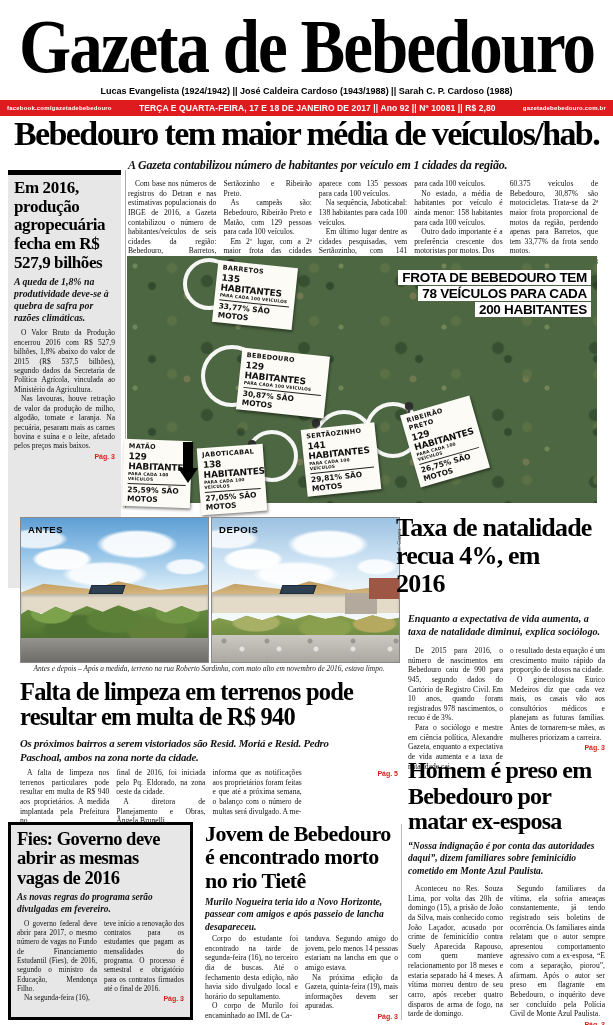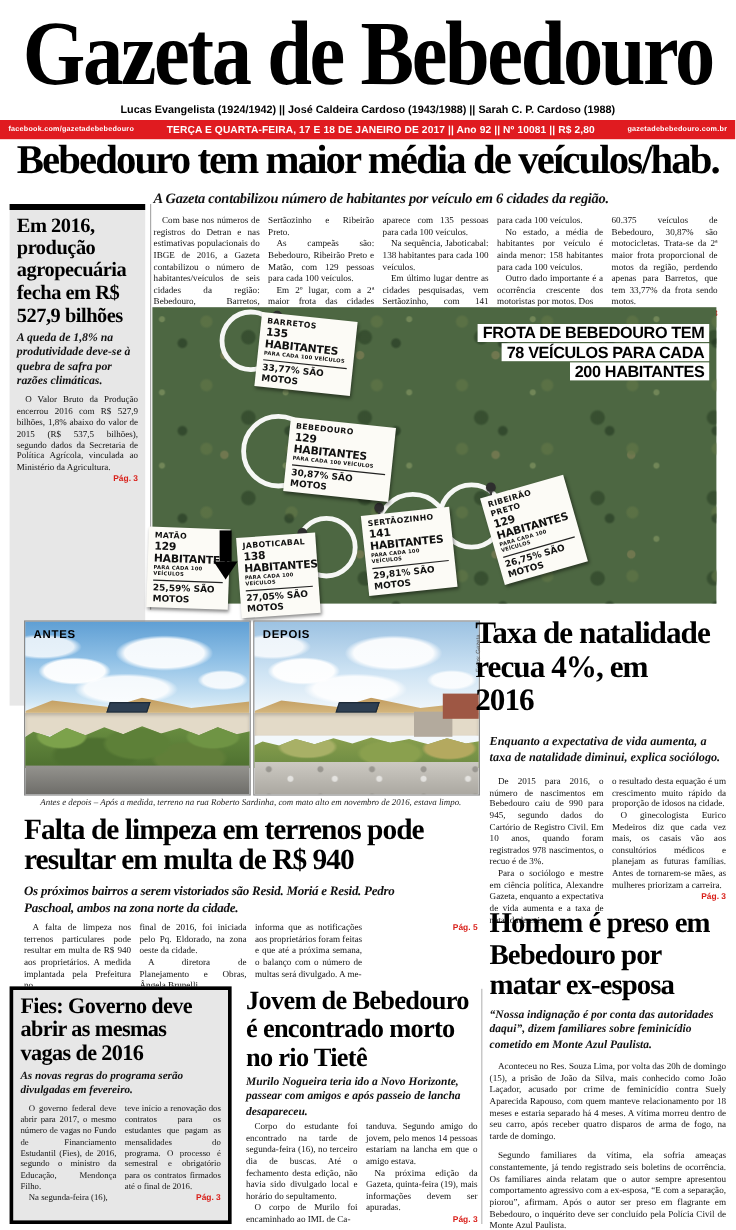--- a/index.html
+++ b/index.html
@@ -122,21 +122,21 @@
   .falta-cols{top:768px;left:20px;width:378px;height:52px;}
 
   .taxa-h{top:514px;left:396px;width:198px;font-size:26px;line-height:1.08;letter-spacing:-.8px;}
   .taxa-deck{top:612px;left:408px;width:198px;font-weight:bold;font-style:italic;
     font-size:10.2px;line-height:1.3;}
   .taxa-cols{top:646px;left:408px;width:197px;height:112px;}
 
   .homem-h{top:758px;left:408px;width:198px;font-size:24px;line-height:1.07;letter-spacing:-.8px;}
   .homem-deck{top:840px;left:408px;width:198px;font-weight:bold;font-style:italic;
     font-size:9.6px;line-height:1.3;}
-  .homem-cols{top:884px;left:408px;width:197px;height:136px;flex-direction:column;}
+  .homem-cols{top:884px;left:408px;width:197px;height:136px;}
 
   .fies{top:822px;left:8px;width:185px;height:198px;border:3px solid #000;background:#e7e7e7;
     box-sizing:border-box;padding:5px 6px;}
   .fies h2{margin:0 0 4px 0;font-size:18.5px;line-height:1.05;letter-spacing:-.5px;}
   .fies .boxdeck{font-size:9.3px;}
   .fies .col{font-size:7.3px;}
 
   .jovem-h{top:822px;left:205px;width:194px;font-size:22px;line-height:1.06;letter-spacing:-.6px;}
   .jovem-deck{top:896px;left:205px;width:194px;font-weight:bold;font-style:italic;
     font-size:9.6px;line-height:1.3;}
@@ -151,27 +151,28 @@
 
   <div class="abs masthead-title">Gazeta de Bebedouro</div>
   <div class="abs founders">Lucas Evangelista (1924/1942) || José Caldeira Cardoso (1943/1988) || Sarah C. P. Cardoso (1988)</div>
   <div class="abs redbar">
     <span class="small">facebook.com/gazetadebebedouro</span>
     <span class="big">TERÇA E QUARTA-FEIRA, 17 E 18 DE JANEIRO DE 2017 || Ano 92 || Nº 10081 || R$ 2,80</span>
     <span class="small">gazetadebebedouro.com.br</span>
   </div>
 
   <h1 class="abs lead-headline h-serif">Bebedouro tem maior média de veículos/hab.</h1>
-  <div class="abs lead-deck">A Gazeta contabilizou número de habitantes por veículo em 6 cidades da região.</div>
+  <div class="abs lead-deck">A Gazeta contabilizou número de habitantes por veículo em 1 cidades da região.</div>
 
   <div class="abs em2016">
     <h2 class="h-serif">Em 2016, produção agropecuária fecha em R$ 527,9 bilhões</h2>
     <div class="boxdeck">A queda de 1,8% na produtividade deve-se à quebra de safra por razões climáticas.</div>
     <div class="boxbody">
         <p class="para">O Valor Bruto da Produção encerrou 2016 com R$ 527,9 bilhões, 1,8% abaixo do valor de 2015 (R$ 537,5 bilhões), segundo dados da Secretaria de Política Agrícola, vinculada ao Ministério da Agricultura.</p>
+        <p class="para">Nas lavouras, houve retração de valor da produção de milho, algodão, tomate e laranja. Na pecuária, pesaram mais as carnes bovina e suína e o leite, afetado pelos preços mais baixos.</p>
       </div>
     <span class="pag">Pág. 3</span>
   </div>
   <div class="abs vrule" style="left:125px;top:170px;height:338px;"></div>
 
   <div class="abs cols lead-cols">
     <div class="col">
         <p class="para">Com base nos números de registros do Detran e nas estimativas populacionais do IBGE de 2016, a Gazeta contabilizou o número de habitantes/veículos de seis cidades da região: Bebedouro, Barretos, Jaboticabal, Matão,</p>
       </div>
     <div class="col cont">
@@ -180,21 +181,21 @@
         <p class="para">Em 2º lugar, com a 2ª maior frota das cidades pesquisadas pela Gazeta, Barretos</p>
       </div>
     <div class="col cont">
         <p class="para">aparece com 135 pessoas para cada 100 veículos.</p>
         <p class="para">Na sequência, Jaboticabal: 138 habitantes para cada 100 veículos.</p>
         <p class="para">Em último lugar dentre as cidades pesquisadas, vem Sertãozinho, com 141 pessoas</p>
       </div>
     <div class="col cont">
         <p class="para">para cada 100 veículos.</p>
         <p class="para">No estado, a média de habitantes por veículo é ainda menor: 158 habitantes para cada 100 veículos.</p>
-        <p class="para">Outro dado importante é a ocorrência crescente dos motoristas por motos. Dos</p>
+        <p class="para">Outro dado importante é a preferência crescente dos motoristas por motos. Dos</p>
       </div>
     <div class="col cont">
       <div class="cont">
           <p class="para">60.375 veículos de Bebedouro, 30,87% são motocicletas. Trata-se da 2ª maior frota proporcional de motos da região, perdendo apenas para Barretos, que tem 33,77% da frota sendo motos.</p>
         </div>
       <span class="pag">Pág. 3</span>
     </div>
   </div>
 
   <div class="abs map">

